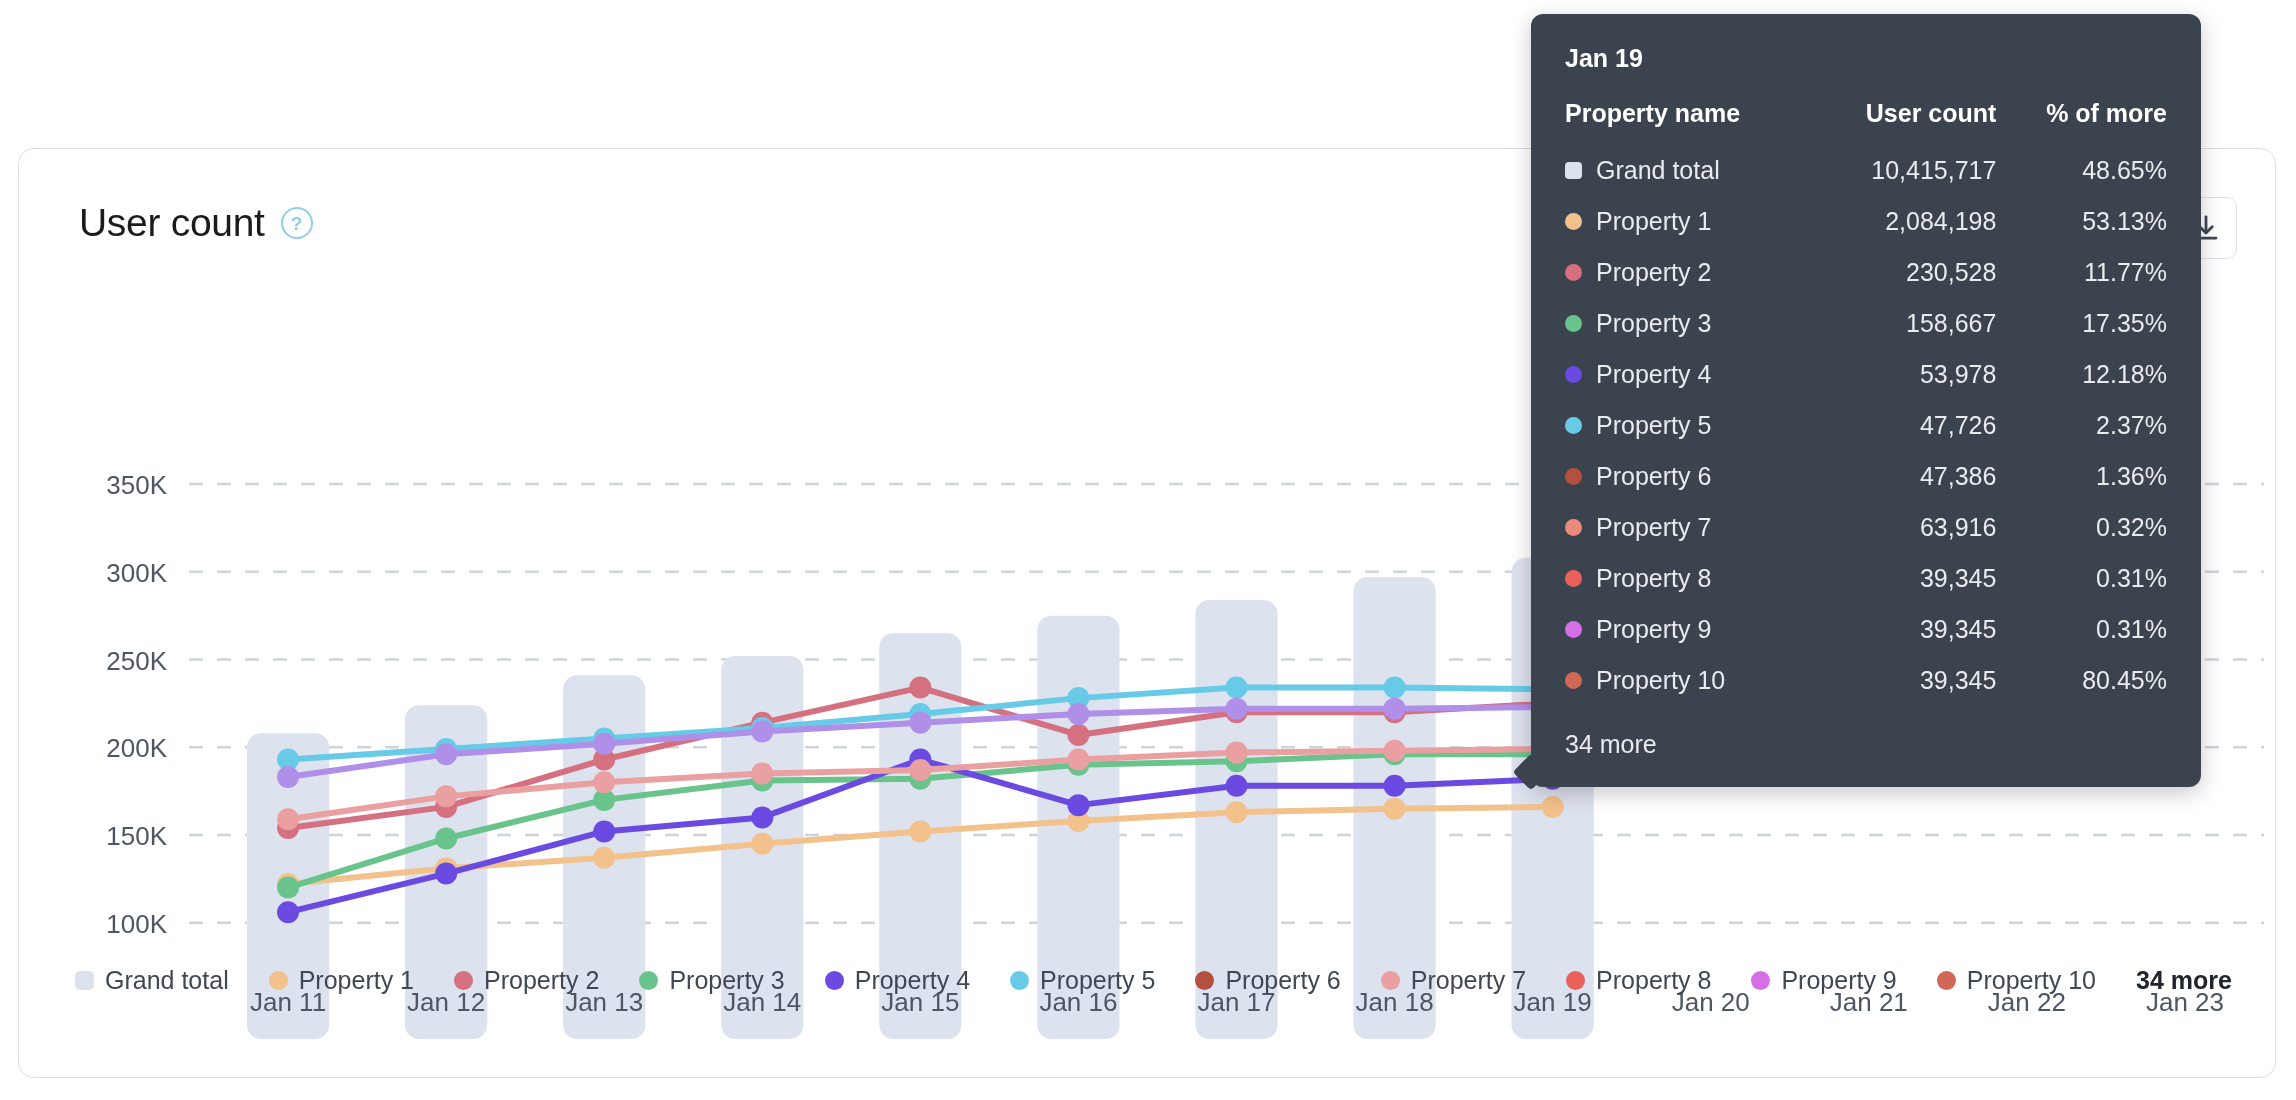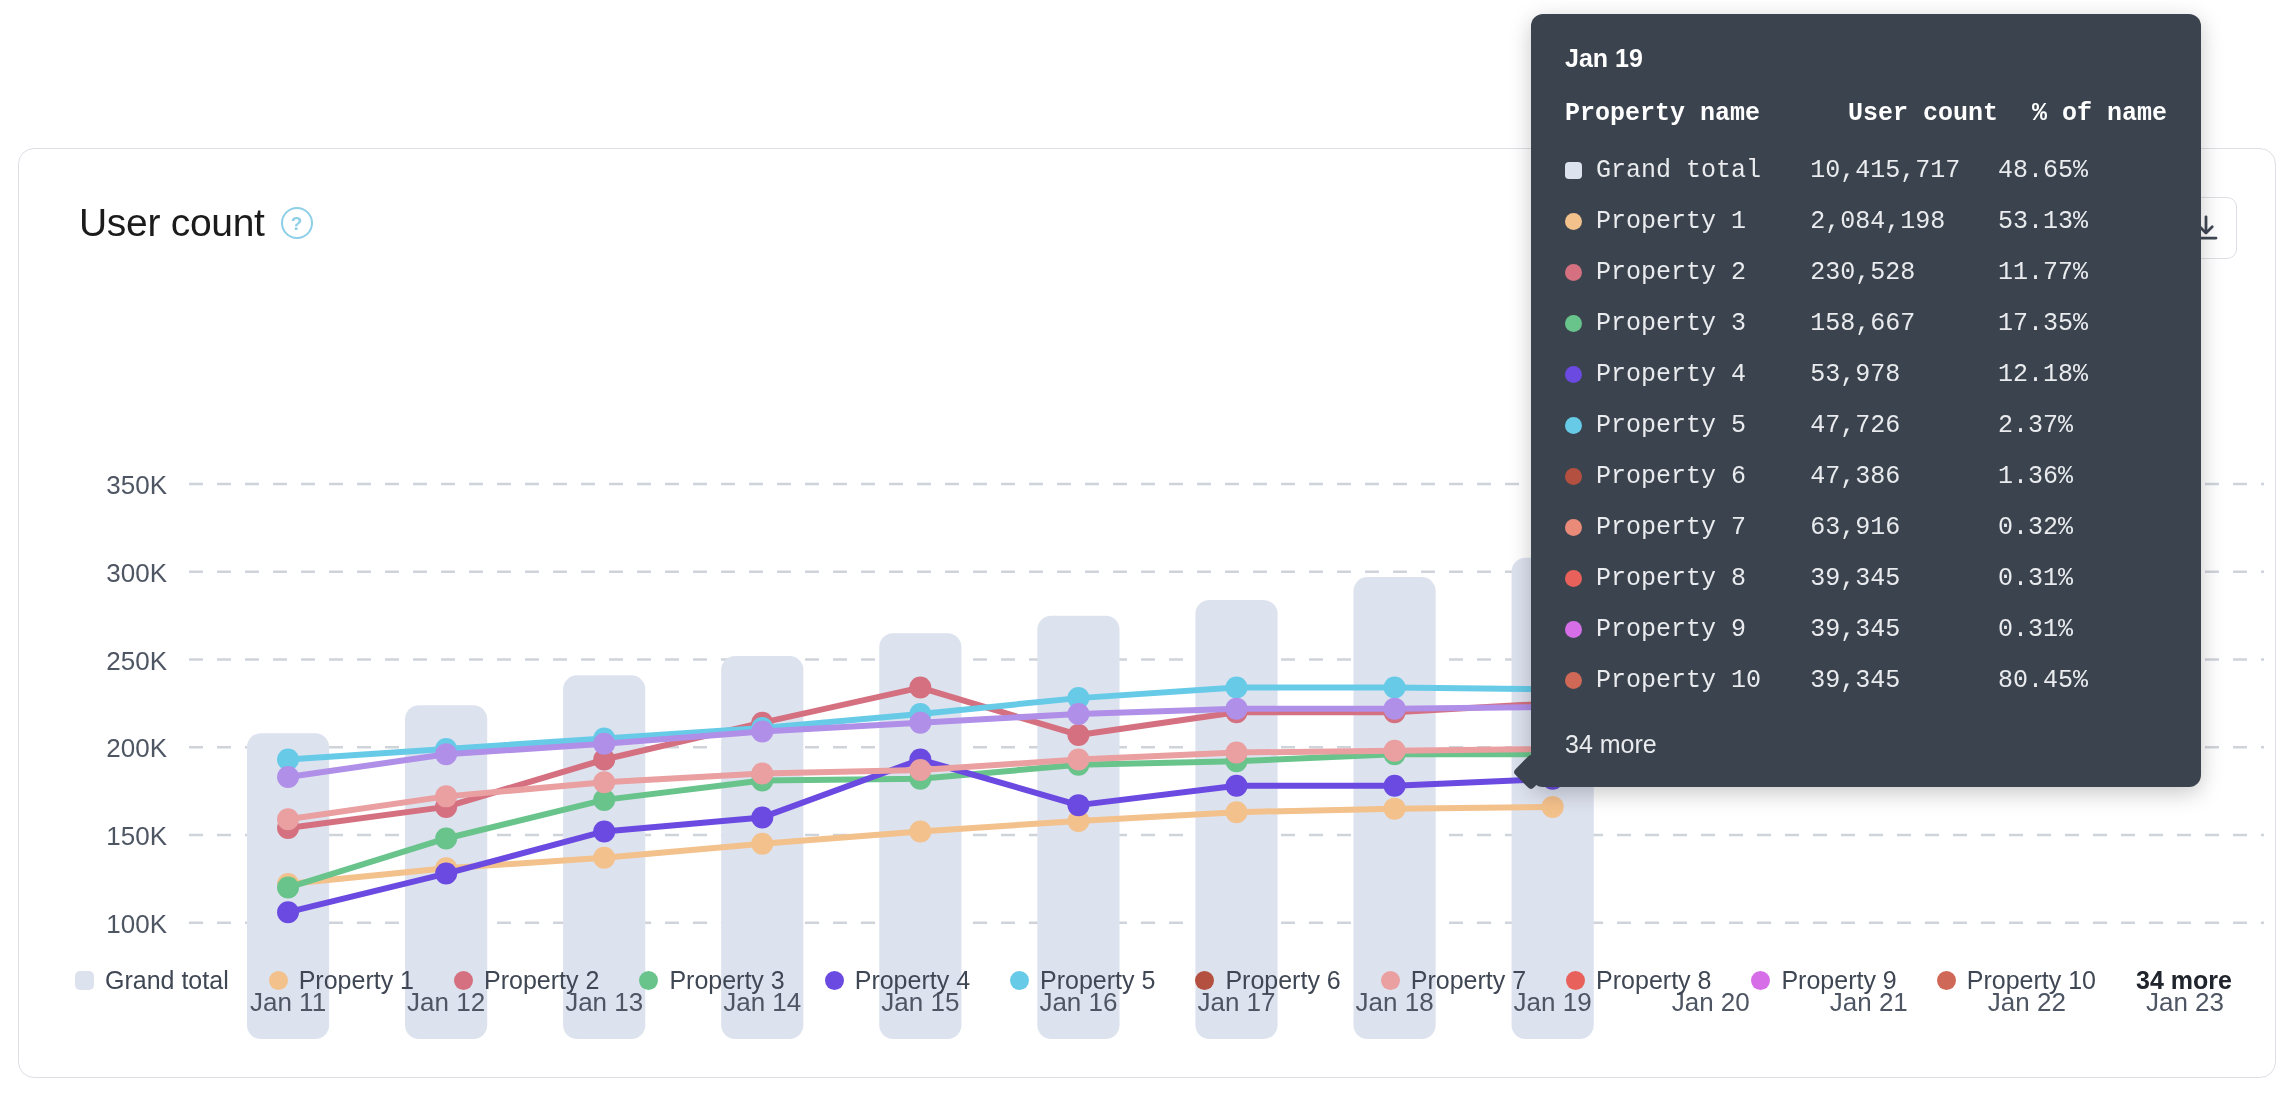--- a/index.html
+++ b/index.html
@@ -122,36 +122,36 @@
     padding: 30px 34px 28px 34px;
     box-shadow: 0 6px 22px rgba(0,0,0,0.22);
     z-index: 50;
   }
   .tt-date {
     font-size: 25px;
     font-weight: 700;
     color: #ffffff;
     margin-bottom: 26px;
   }
-  .tt-table { width: 100%; border-collapse: collapse; font-family: Liberation Mono, monospace; }
+  .tt-table { width: 100%; border-collapse: collapse; }
   .tt-table th {
     font-size: 25px;
     font-weight: 700;
     color: #ffffff;
     padding-bottom: 17px;
     text-align: left;
   }
   .tt-table th.num { text-align: right; }
   .tt-table td {
     font-size: 25px;
     font-weight: 400;
     color: #e9ebee;
     padding: 11px 0;
   }
-  .tt-table td.num { text-align: left; }
+  .tt-table td.num { text-align: right; }
   .tt-name { display: flex; align-items: center; gap: 14px; }
   .tt-dot { width: 17px; height: 17px; border-radius: 50%; flex: none; }
   .tt-dot.square { border-radius: 4px; }
   .tt-more {
     font-size: 25px;
     color: #e9ebee;
     margin-top: 24px;
     cursor: pointer;
   }
   
@@ -344,21 +344,21 @@
 </div>
 
 <div class="tooltip">
   <div class="tt-notch"></div>
   <div class="tt-date">Jan 19</div>
   <table class="tt-table">
     <thead>
       <tr>
         <th>Property name</th>
         <th class="num">User count</th>
-        <th class="num">% of  name</th>
+        <th class="num">% of  more</th>
       </tr>
     </thead>
     <tbody id="tt-body">
         <tr>
           <td>
             <span class="tt-name">
               <span class="tt-dot square" style="background:#dde2ef"></span>
               <span>Grand total</span>
             </span>
           </td>

